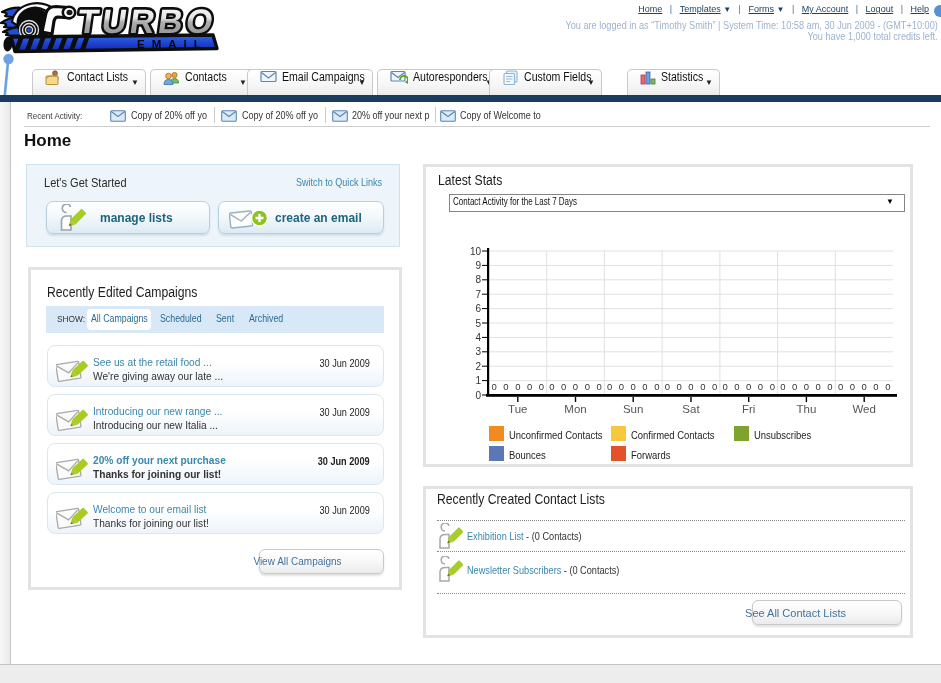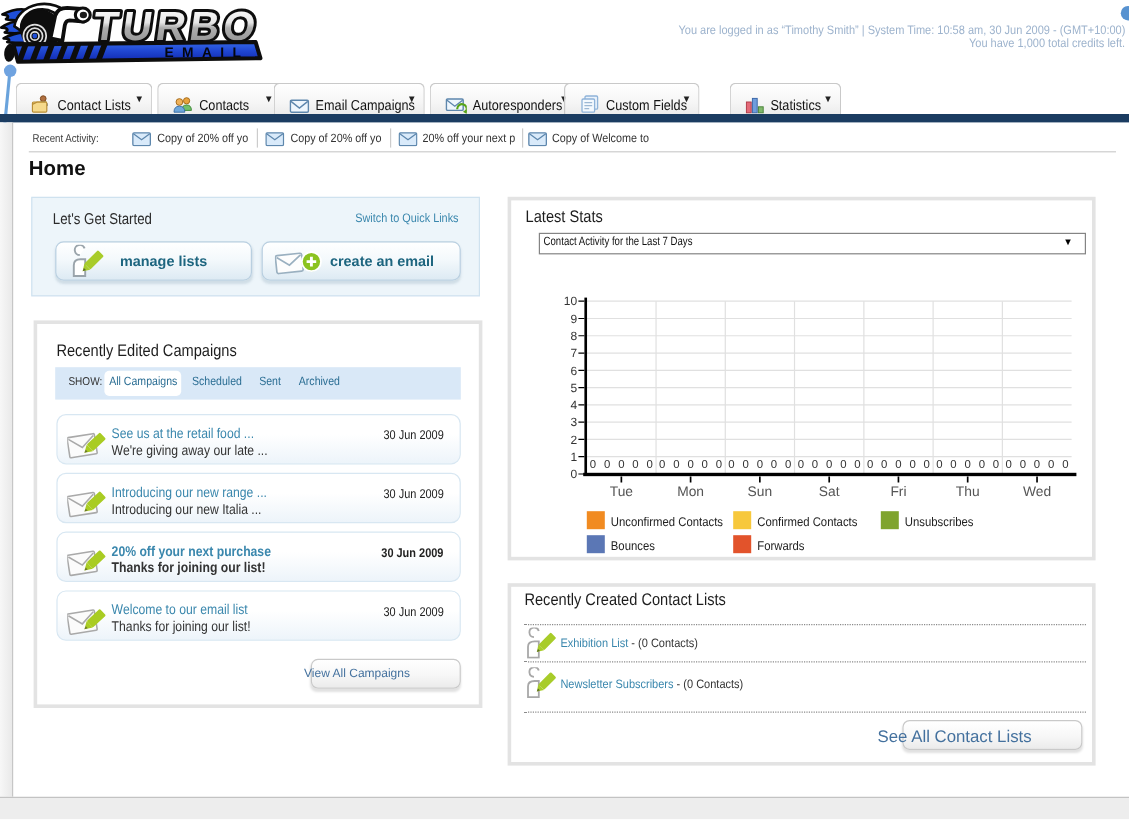--- a/index.html
+++ b/index.html
@@ -5,21 +5,21 @@
 * { margin:0; padding:0; box-sizing:border-box; }
 html,body { width:941px; height:683px; background:#fff; }
 body { font-family:"Liberation Sans", sans-serif; }
 #page { position:relative; width:941px; height:683px; overflow:hidden; background:#fff; }
 .abs { position:absolute; }
 a { text-decoration:none; }
 .topnav { position:absolute; top:4px; right:12px; font-size:9px; color:#1e4266; white-space:nowrap; }
 .topnav a { color:#1e4266; text-decoration:underline; }
 .topnav .sep { color:#4c6e92; margin:0 7.5px; text-decoration:none; }
 .muted { position:absolute; right:3px; font-size:10.2px; color:#9db3cd; white-space:nowrap; transform:scaleX(0.9); transform-origin:100% 0; }
-.tab { position:absolute; top:69px; height:26px; border:1px solid #c9c9c9; border-bottom:none; border-radius:5px 5px 0 0; background:linear-gradient(#ffffff,#f6f6f6 60%,#ececec); display:flex; align-items:flex-end; font-size:10.8px; color:#111; white-space:nowrap; padding:0 7px 0 12px; }
+.tab { position:absolute; top:69px; height:26px; border:1px solid #c9c9c9; border-bottom:none; border-radius:5px 5px 0 0; background:linear-gradient(#ffffff,#f6f6f6 60%,#ececec); display:flex; align-items:flex-start; font-size:10.8px; color:#111; white-space:nowrap; padding:0 7px 0 12px;margin-left:19px; }
 .tab svg { margin:0 5px 0 0; flex:none; }
 .tab .car { position:absolute; right:6px; top:8px; font-size:8px; color:#222; }
 .tab .lbl { font-size:12px; transform:scaleX(0.88); transform-origin:0 50%; }
 .navybar { position:absolute; left:0; top:95px; width:941px; height:7px; background:#1b3c61; }
 .ra-env { position:absolute; top:110px; }
 .ra-txt { position:absolute; top:110px; font-size:10px; color:#333; white-space:nowrap; transform:scaleX(0.9); transform-origin:0 0; }
 .ra-div { position:absolute; top:107px; width:1px; height:16px; background:#ccc; }
 .panel { position:absolute; background:#fff; border:3px solid #e3e3e3; }
 .h2 { font-size:14px; color:#1d1d1d; transform:scaleX(0.87); transform-origin:0 50%; white-space:nowrap; }
 .linkblue { color:#3a87ad; }
@@ -33,20 +33,23 @@
 .whitebtn span { color:#44719e; white-space:nowrap; }
 .dotline { position:absolute; height:0; border-top:1px dotted #8a8a8a; }
 .legsw { position:absolute; width:15px; height:15px; }
 .legtx { position:absolute; font-size:10.5px; color:#222; white-space:nowrap; transform:scaleX(0.9); transform-origin:0 0; }
 .cl-item { position:absolute; font-size:10.2px; color:#333; white-space:nowrap; transform:scaleX(0.9); transform-origin:0 0; }
 </style>
 </head>
 <body>
 <div id="page">
 
+<div class="topnav">
+  <a href="#">Home</a><span class="sep">|</span><a href="#">Templates</a> <span style="font-size:8px;">▼</span><span class="sep">|</span><a href="#">Forms</a> <span style="font-size:8px;">▼</span><span class="sep">|</span><a href="#">My Account</a><span class="sep">|</span><a href="#">Logout</a><span class="sep">|</span><a href="#">Help</a>
+</div>
 <div class="abs" style="left:934px; top:5px; width:12px; height:12px; border-radius:50%; background:#5792d0;"></div>
 <div class="muted" style="top:20px;">You are logged in as “Timothy Smith” | System Time: 10:58 am, 30 Jun 2009 - (GMT+10:00)</div>
 <div class="muted" style="top:31px;">You have 1,000 total credits left.</div>
 
 <svg class="abs" style="left:0; top:0;" width="280" height="56" viewBox="0 0 280 56">
   <defs>
     <linearGradient id="chrome" x1="0" y1="0" x2="0" y2="1">
       <stop offset="0" stop-color="#ffffff"></stop>
           <stop offset="0.40" stop-color="#e6e6e6"></stop>
           <stop offset="0.52" stop-color="#adadad"></stop>
@@ -456,21 +459,21 @@
   <g transform="rotate(45 17.5 13)">
     <rect x="14.3" y="3.5" width="6.6" height="14.5" rx="1" fill="#a8cc2a"></rect>
     <polygon points="14.3,18 20.9,18 17.6,23.2" fill="#a8cc2a"></polygon>
     <polygon points="16.5,20.7 18.7,20.7 17.6,23.2" fill="#5d6a2a"></polygon>
   </g>
 </svg>
 <div class="cl-item" style="left:467px; top:565px;"><a class="linkblue" href="#">Newsletter Subscribers</a> - (0 Contacts)</div>
 <div class="dotline" style="left:437px; top:593px; width:468px;"></div>
 
 <div class="whitebtn" style="left:752px; top:600px; width:150px; height:25px; padding-left:10px;">
-  <span style="font-size:14px; margin-right:32px;">See All Contact Lists</span>
+  <span style="font-size:11px; margin-right:32px;">See All Contact Lists</span>
   <svg width="15" height="15" viewBox="0 0 19 19">
     <defs>
           <radialGradient id="og2" cx="0.5" cy="0.35" r="0.75">
             <stop offset="0" stop-color="#ffe59a"></stop>
             <stop offset="0.55" stop-color="#f9b92a"></stop>
             <stop offset="1" stop-color="#ee9903"></stop>
           </radialGradient>
         </defs>
     <circle cx="9.5" cy="9.5" r="9" fill="url(#og2)" stroke="#eda018" stroke-width="0.5"></circle>
     <path d="M4.5,9.5 h6 M8,5.5 l4.5,4 L8,13.5" fill="none" stroke="#fff" stroke-width="2.4" stroke-linecap="round" stroke-linejoin="round"></path>

